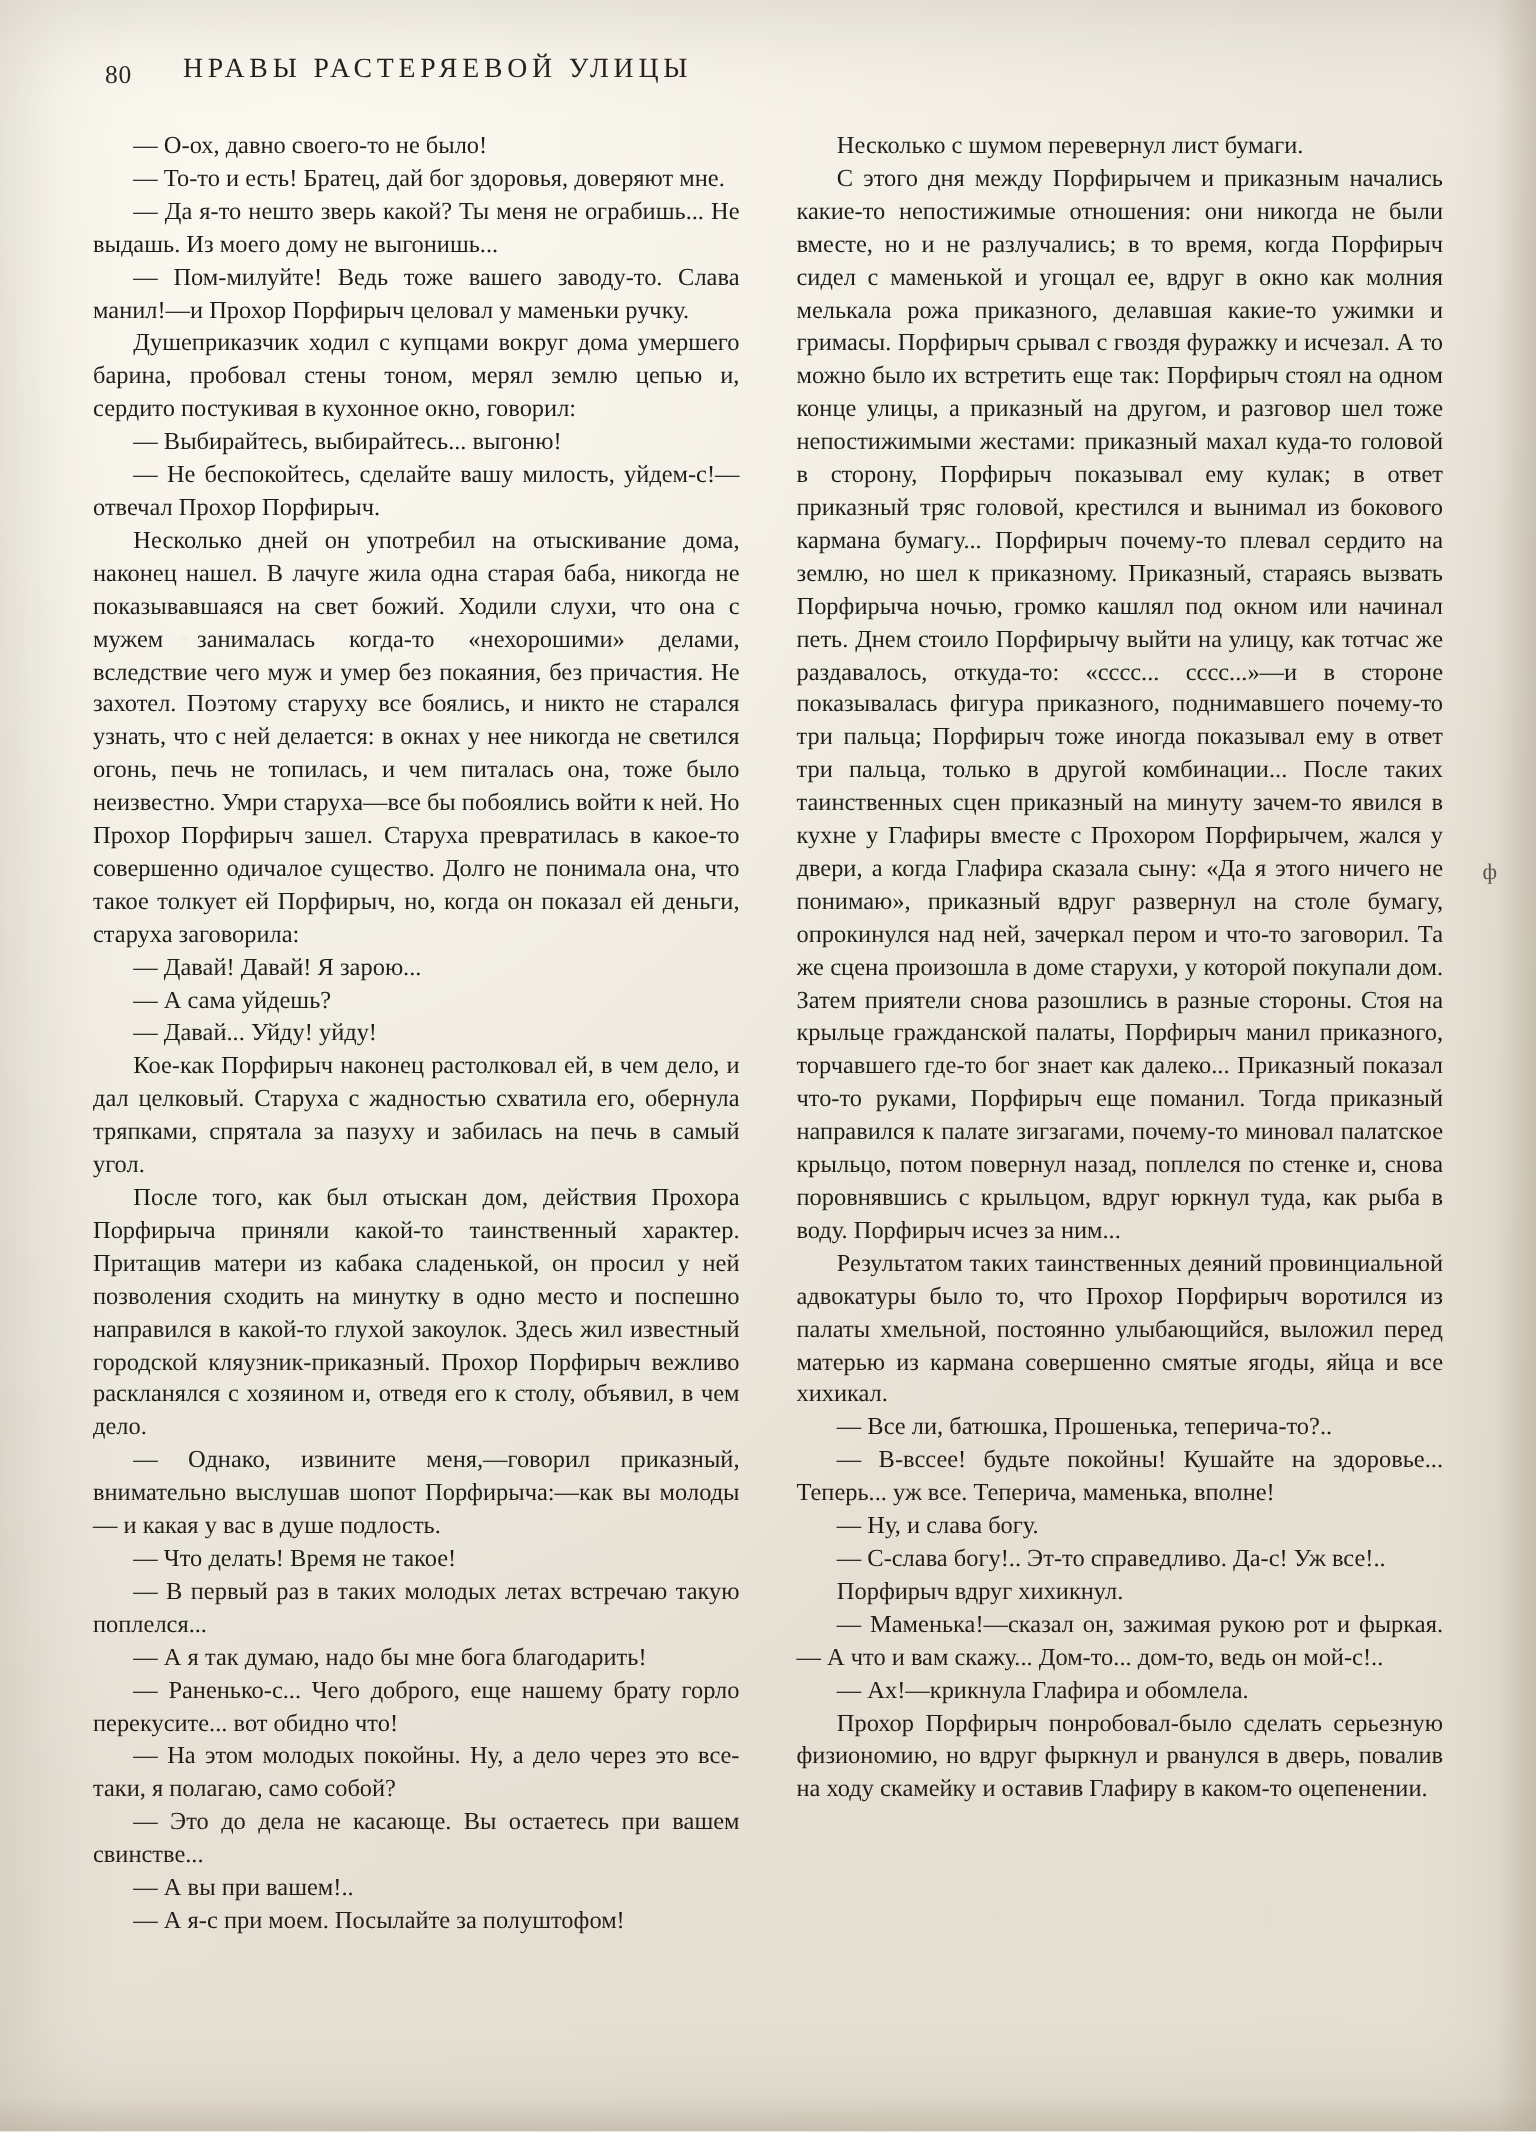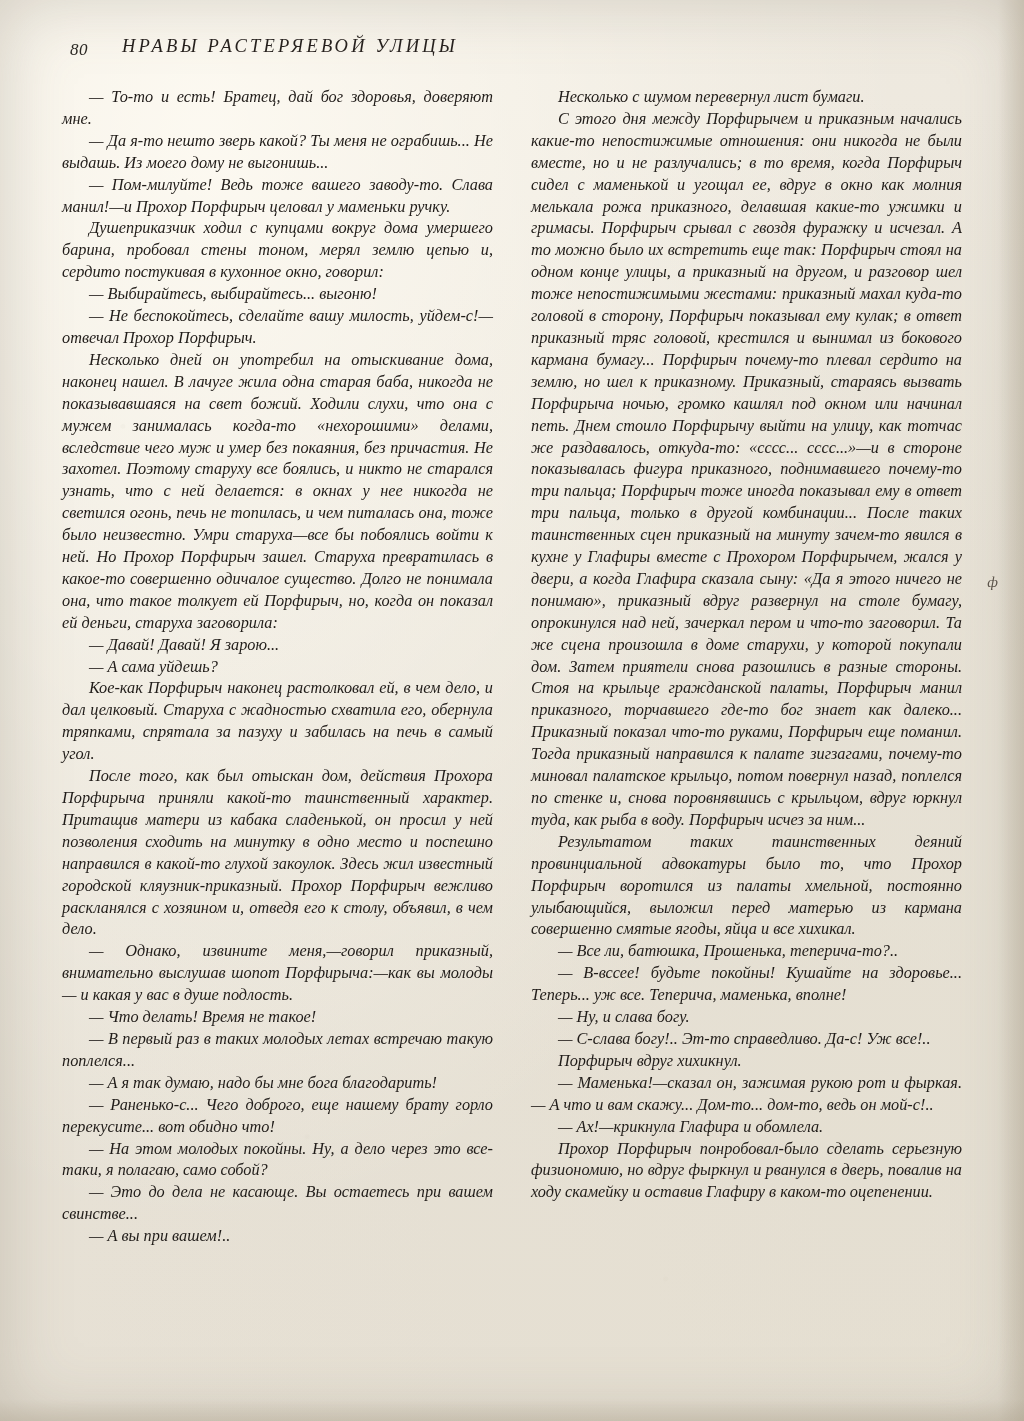--- a/index.html
+++ b/index.html
@@ -12,21 +12,20 @@
     width: 1024px;
     height: 1421px;
     background: #e8e4dc;
     background-image:
       radial-gradient(ellipse at 20% 10%, rgba(255,252,244,0.85) 0%, rgba(255,252,244,0) 60%),
       radial-gradient(ellipse at 85% 85%, rgba(228,222,208,0.7) 0%, rgba(228,222,208,0) 65%),
       linear-gradient(180deg, #efeae0 0%, #e9e4d9 40%, #e6e0d4 100%);
     font-family: "Liberation Serif", serif;
     color: #1e1b18;
     overflow: hidden;
-    font-style: italic;
   }
   #paper-noise {
     position: absolute;
     inset: 0;
     pointer-events: none;
     opacity: 0.35;
     background-image:
       radial-gradient(circle at 12% 30%, rgba(150,140,120,0.10) 0 2px, transparent 3px),
       radial-gradient(circle at 47% 62%, rgba(150,140,120,0.08) 0 2px, transparent 3px),
       radial-gradient(circle at 77% 22%, rgba(150,140,120,0.09) 0 2px, transparent 3px),
@@ -129,39 +128,42 @@
 
   <div id="content">
 
     <div class="header-row">
       <div class="folio">80</div>
       <div class="running-title">НРАВЫ РАСТЕРЯЕВОЙ УЛИЦЫ</div>
     </div>
 
     <div class="columns">
       <div class="col" id="col-left">
+          <p class="dash">— О-ох, давно своего-то не было!</p>
           <p class="dash">— То-то и есть! Братец, дай бог здоровья, доверяют мне.</p>
           <p class="dash">— Да я-то нешто зверь какой? Ты меня не ограбишь... Не выдашь. Из моего дому не выгонишь...</p>
           <p class="dash">— Пом-милуйте! Ведь тоже вашего заводу-то. Слава манил!—и Прохор Порфирыч целовал у маменьки ручку.</p>
           <p class="ind">Душеприказчик ходил с купцами вокруг дома умершего барина, пробовал стены тоном, мерял землю цепью и, сердито постукивая в кухонное окно, говорил:</p>
           <p class="dash">— Выбирайтесь, выбирайтесь... выгоню!</p>
           <p class="dash">— Не беспокойтесь, сделайте вашу милость, уйдем-с!—отвечал Прохор Порфирыч.</p>
           <p class="ind">Несколько дней он употребил на отыскивание дома, наконец нашел. В лачуге жила одна старая баба, никогда не показывавшаяся на свет божий. Ходили слухи, что она с мужем занималась когда-то «нехорошими» делами, вследствие чего муж и умер без покаяния, без причастия. Не захотел. Поэтому старуху все боялись, и никто не старался узнать, что с ней делается: в окнах у нее никогда не светился огонь, печь не топилась, и чем питалась она, тоже было неизвестно. Умри старуха—все бы побоялись войти к ней. Но Прохор Порфирыч зашел. Старуха превратилась в какое-то совершенно одичалое существо. Долго не понимала она, что такое толкует ей Порфирыч, но, когда он показал ей деньги, старуха заговорила:</p>
           <p class="dash">— Давай! Давай! Я зарою...</p>
           <p class="dash">— А сама уйдешь?</p>
+          <p class="dash">— Давай... Уйду! уйду!</p>
           <p class="ind">Кое-как Порфирыч наконец растолковал ей, в чем дело, и дал целковый. Старуха с жадностью схватила его, обернула тряпками, спрятала за пазуху и забилась на печь в самый угол.</p>
           <p class="ind">После того, как был отыскан дом, действия Прохора Порфирыча приняли какой-то таинственный характер. Притащив матери из кабака сладенькой, он просил у ней позволения сходить на минутку в одно место и поспешно направился в какой-то глухой закоулок. Здесь жил известный городской кляузник-приказный. Прохор Порфирыч вежливо раскланялся с хозяином и, отведя его к столу, объявил, в чем дело.</p>
           <p class="dash">— Однако, извините меня,—говорил приказный, внимательно выслушав шопот Порфирыча:—как вы молоды — и какая у вас в душе подлость.</p>
           <p class="dash">— Что делать! Время не такое!</p>
           <p class="dash">— В первый раз в таких молодых летах встречаю такую поплелся...</p>
           <p class="dash">— А я так думаю, надо бы мне бога благодарить!</p>
           <p class="dash">— Раненько-с... Чего доброго, еще нашему брату горло перекусите... вот обидно что!</p>
           <p class="dash">— На этом молодых покойны. Ну, а дело через это все-таки, я полагаю, само собой?</p>
           <p class="dash">— Это до дела не касающе. Вы остаетесь при вашем свинстве...</p>
           <p class="dash">— А вы при вашем!..</p>
+          <p class="dash">— А я-с при моем. Посылайте за полуштофом!</p>
         </div>
       <div class="col" id="col-right">
           <p class="ind">Несколько с шумом перевернул лист бумаги.</p>
           <p class="ind">С этого дня между Порфирычем и приказным начались какие-то непостижимые отношения: они никогда не были вместе, но и не разлучались; в то время, когда Порфирыч сидел с маменькой и угощал ее, вдруг в окно как молния мелькала рожа приказного, делавшая какие-то ужимки и гримасы. Порфирыч срывал с гвоздя фуражку и исчезал. А то можно было их встретить еще так: Порфирыч стоял на одном конце улицы, а приказный на другом, и разговор шел тоже непостижимыми жестами: приказный махал куда-то головой в сторону, Порфирыч показывал ему кулак; в ответ приказный тряс головой, крестился и вынимал из бокового кармана бумагу... Порфирыч почему-то плевал сердито на землю, но шел к приказному. Приказный, стараясь вызвать Порфирыча ночью, громко кашлял под окном или начинал петь. Днем стоило Порфирычу выйти на улицу, как тотчас же раздавалось, откуда-то: «сссс... сссс...»—и в стороне показывалась фигура приказного, поднимавшего почему-то три пальца; Порфирыч тоже иногда показывал ему в ответ три пальца, только в другой комбинации... После таких таинственных сцен приказный на минуту зачем-то явился в кухне у Глафиры вместе с Прохором Порфирычем, жался у двери, а когда Глафира сказала сыну: «Да я этого ничего не понимаю», приказный вдруг развернул на столе бумагу, опрокинулся над ней, зачеркал пером и что-то заговорил. Та же сцена произошла в доме старухи, у которой покупали дом. Затем приятели снова разошлись в разные стороны. Стоя на крыльце гражданской палаты, Порфирыч манил приказного, торчавшего где-то бог знает как далеко... Приказный показал что-то руками, Порфирыч еще поманил. Тогда приказный направился к палате зигзагами, почему-то миновал палатское крыльцо, потом повернул назад, поплелся по стенке и, снова поровнявшись с крыльцом, вдруг юркнул туда, как рыба в воду. Порфирыч исчез за ним...</p>
           <p class="ind">Результатом таких таинственных деяний провинциальной адвокатуры было то, что Прохор Порфирыч воротился из палаты хмельной, постоянно улыбающийся, выложил перед матерью из кармана совершенно смятые ягоды, яйца и все хихикал.</p>
           <p class="dash">— Все ли, батюшка, Прошенька, теперича-то?..</p>
           <p class="dash">— В-вссее! будьте покойны! Кушайте на здоровье... Теперь... уж все. Теперича, маменька, вполне!</p>
           <p class="dash">— Ну, и слава богу.</p>
           <p class="dash">— С-слава богу!.. Эт-то справедливо. Да-с! Уж все!..</p>
           <p class="ind">Порфирыч вдруг хихикнул.</p>

